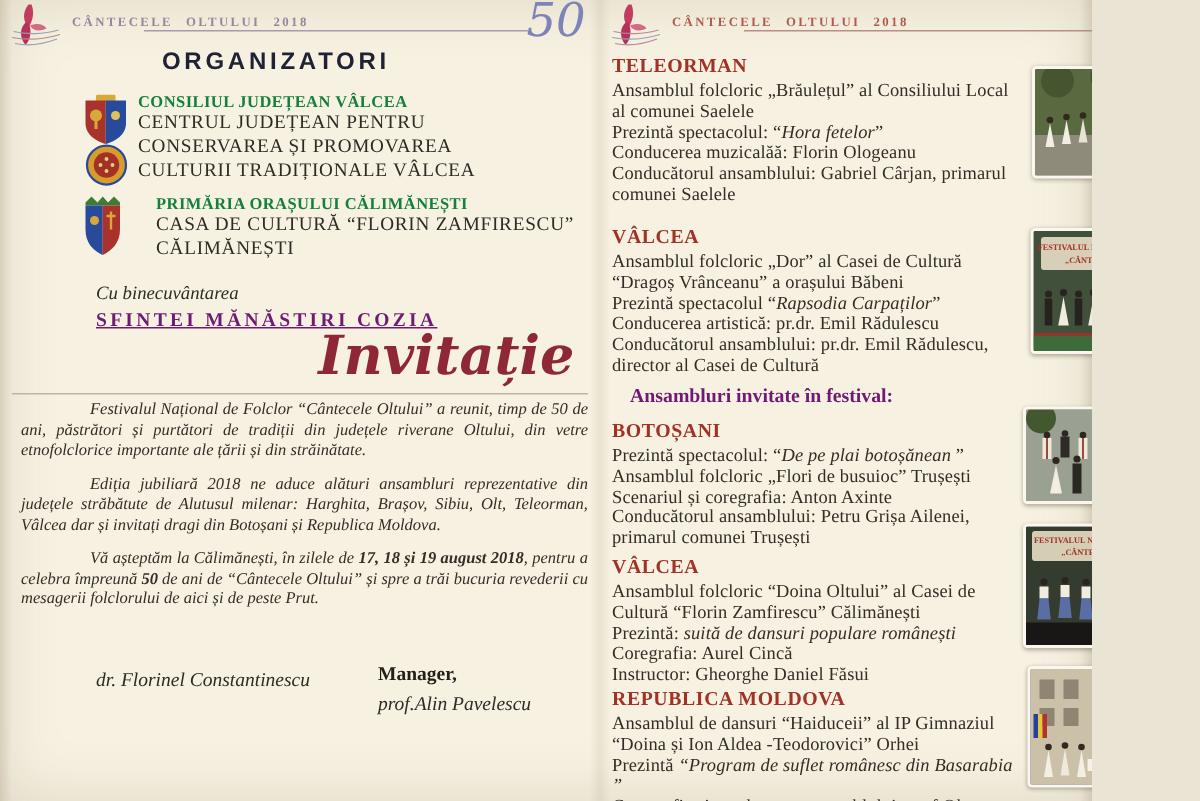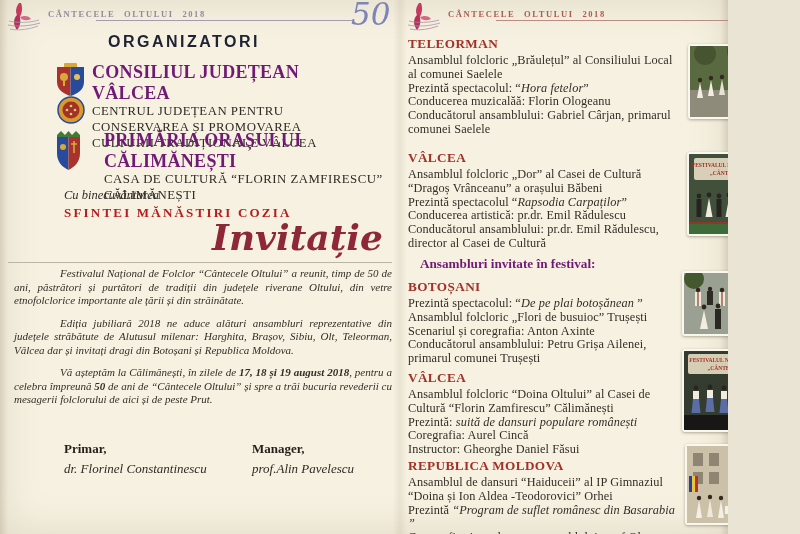--- a/index.html
+++ b/index.html
@@ -30,25 +30,25 @@
   .fifty{position:absolute;left:351px;top:-4px;width:44px;text-align:left;
     font-family:"DejaVu Serif",serif;font-style:italic;font-size:31px;color:#7d85b8;}
 
   
   .org-title{position:absolute;left:0;top:33px;width:368px;text-align:center;margin:0;
     font-family:"Liberation Sans",sans-serif;font-weight:700;font-size:16px;
     letter-spacing:2.5px;color:#1e2233;}
   .emb{position:absolute;}
   .org-block{position:absolute;left:92px;width:288px;}
   .org-b1{top:62px;} .org-b2{top:130px;margin-left:12px;}
-  .org-name{font-weight:bold;font-size:18px;letter-spacing:.3px;color:#701a75;}
+  .org-name{font-weight:bold;font-size:11px;letter-spacing:.3px;color:#15803d;}
   .org-line{font-size:12.8px;letter-spacing:.5px;line-height:1.24;color:#2e2a24;}
   .blessing{position:absolute;left:64px;top:188px;}
   .bless1{font-style:italic;font-size:12.5px;color:#2e2a24;}
-  .bless2{font-weight:bold;font-size:13px;letter-spacing:2.2px;color:#b91c1c;margin-top:2px;}
+  .bless2{font-weight:bold;font-size:13px;letter-spacing:2.2px;color:#701a75;margin-top:2px;text-decoration:underline;}
   .invit{position:absolute;left:205px;top:216px;width:185px;text-align:center;margin:0;
     font-family:"DejaVu Serif",serif;font-style:italic;font-weight:bold;
     font-size:36px;color:#8e2736;}
   .invit-rule{position:absolute;left:8px;top:262px;width:384px;height:1px;background:#bdb5a4;}
   .paras{position:absolute;left:14px;top:267px;width:378px;}
   .paras p{margin:0 0 9px;text-indent:46px;font-style:italic;font-size:11px;
     line-height:1.23;text-align:justify;color:#332d26;}
   .paras b{font-weight:bold;}
   .sig{position:absolute;top:441px;}
   .sig-1{left:64px;} .sig-2{left:252px;}
@@ -142,21 +142,20 @@
     <h2 class="invit">Invitație</h2>
     <div class="invit-rule"></div>
 
     <div class="paras">
       <p>Festivalul Național de Folclor “Cântecele Oltului” a reunit, timp de 50 de ani, păstrători și purtători de tradiții din județele riverane Oltului, din vetre etnofolclorice importante ale țării și din străinătate.</p>
       <p>Ediția jubiliară 2018 ne aduce alături ansambluri reprezentative din județele străbătute de Alutusul milenar: Harghita, Brașov, Sibiu, Olt, Teleorman, Vâlcea dar și invitați dragi din Botoșani și Republica Moldova.</p>
       <p><span>Vă așteptăm la Călimănești, în zilele de </span><b>17, 18 și 19 august 2018</b><span>, pentru a celebra împreună </span><b>50</b><span> de ani de “Cântecele Oltului” și spre a trăi bucuria revederii cu mesagerii folclorului de aici și de peste Prut.</span></p>
     </div>
 
     <div class="sig sig-1">
-      <div class="sig-role">Primar,</div>
       <div class="sig-name">dr. Florinel Constantinescu</div>
     </div>
     <div class="sig sig-2">
       <div class="sig-role">Manager,</div>
       <div class="sig-name">prof.Alin Pavelescu</div>
     </div>
   </section>
 
   <section>
     <div class="hdr hdr-right">

